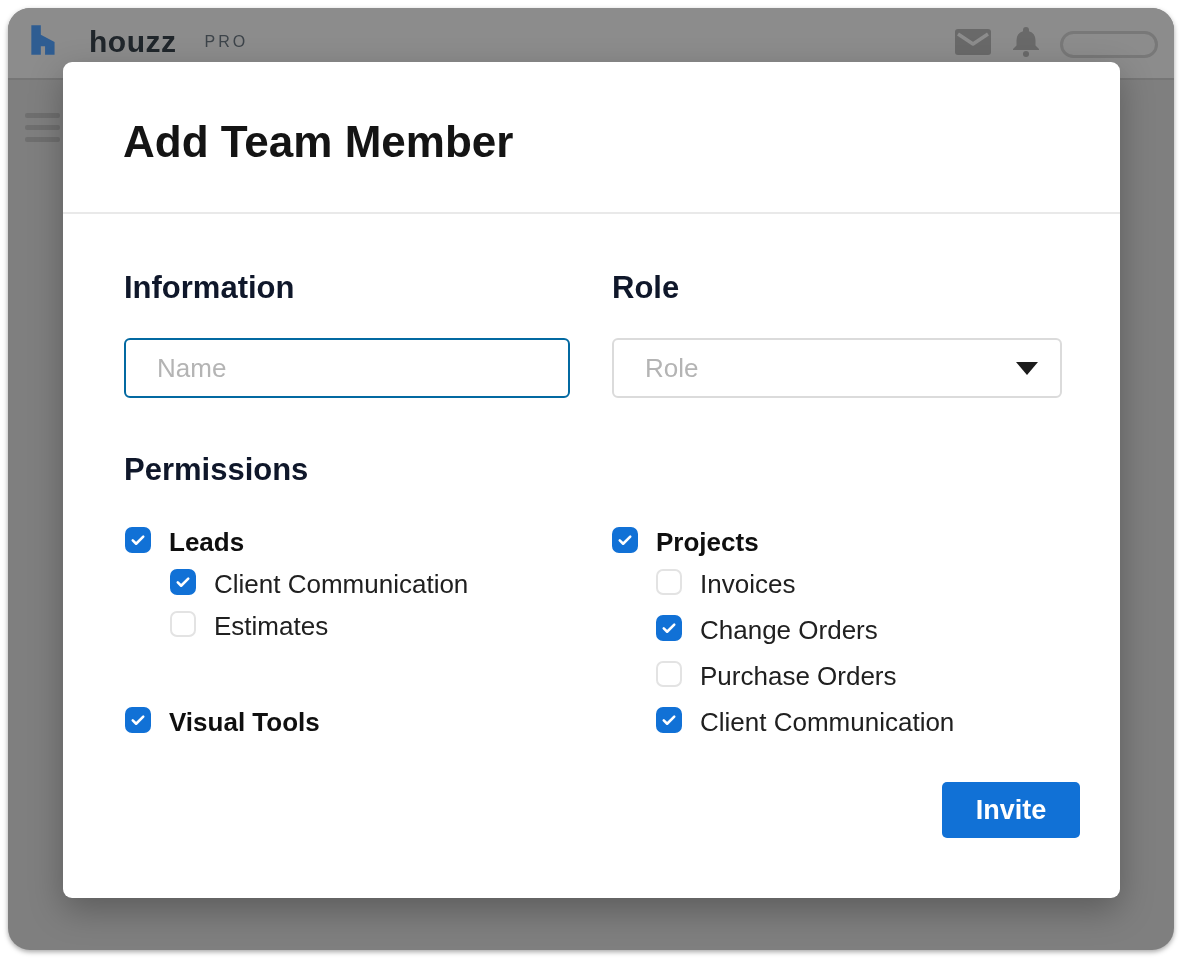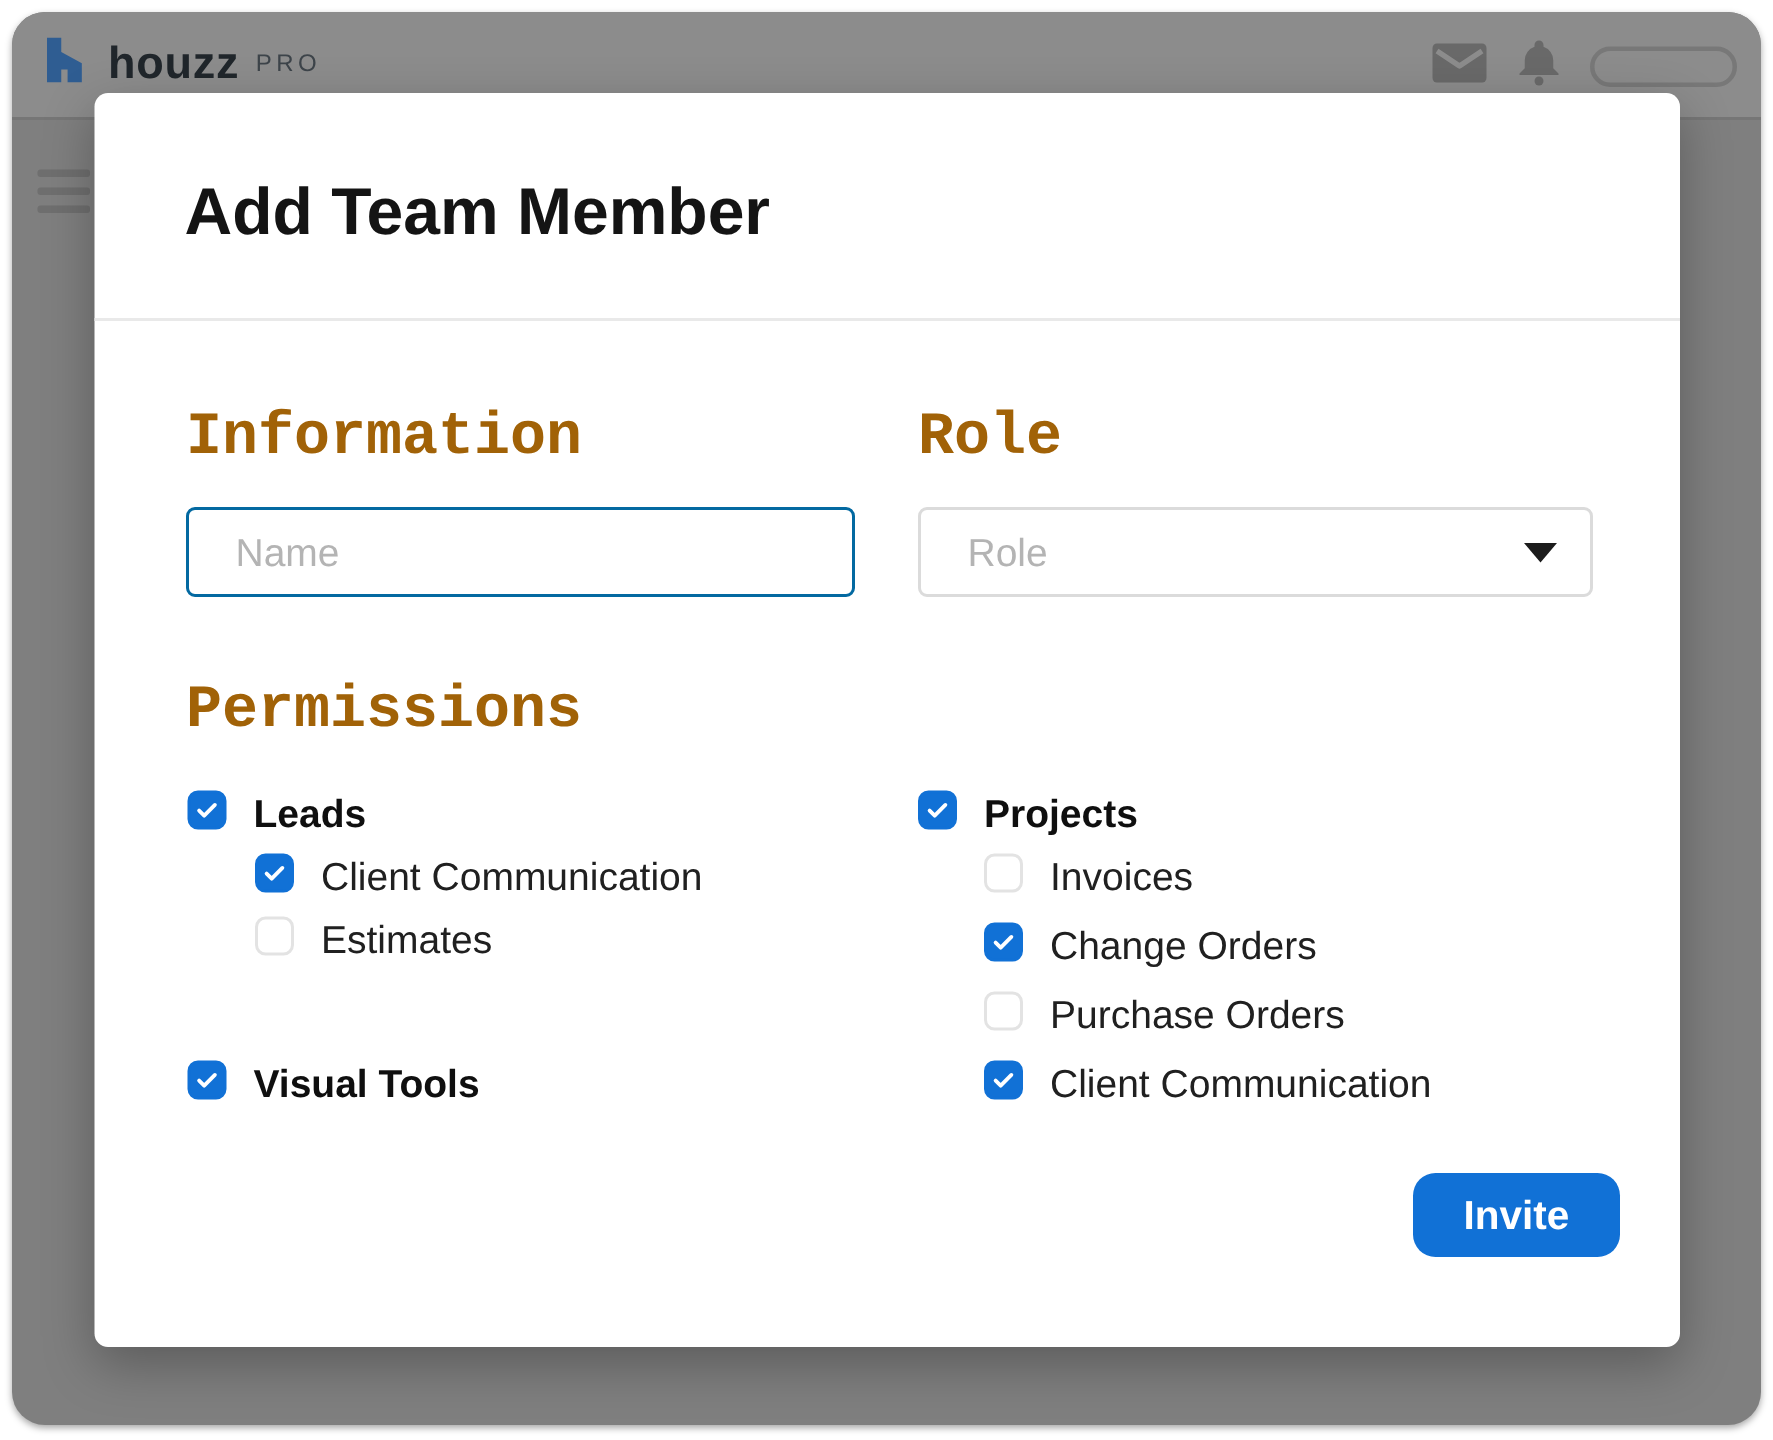--- a/index.html
+++ b/index.html
@@ -5,35 +5,35 @@
   * { margin:0; padding:0; box-sizing:border-box; }
   html,body { width:1182px; height:960px; background:#ffffff; overflow:hidden;
               font-family:"Liberation Sans", sans-serif; }
 
   
   .app-window { position:absolute; left:8px; top:8px; width:1166px; height:942px;
                 border-radius:22px; background:#7f7f7f; overflow:hidden;
                 box-shadow:0 2px 5px rgba(0,0,0,.35); }
   .app-header { position:absolute; left:0; top:0; right:0; height:72px;
                 background:#8c8c8c; border-bottom:2px solid #767676; }
-  .brand { position:absolute; left:17px; top:13px; display:flex; align-items:center; gap:9px; }
+  .brand { position:absolute; left:17px; top:13px; display:flex; align-items:center; gap:26px; }
   .brand-name { font-size:30px; font-weight:700; color:#20262b; letter-spacing:.5px; }
   .brand-suffix { font-size:16px; font-weight:400; color:#3d444a; letter-spacing:3px; margin-left:2px; }
   .header-right { position:absolute; right:16px; top:0; height:72px; display:flex; align-items:center; gap:16px; }
   .pill-btn { width:98px; height:27px; border-radius:14px; border:3px solid #787878; background:transparent; }
   .hamburger { position:absolute; left:17px; top:105px; width:35px; }
   .hamburger span { display:block; width:35px; height:5px; border-radius:2px; background:#6f6f6f; margin-bottom:7px; }
 
   
   .modal { position:absolute; left:63px; top:62px; width:1057px; height:836px;
            background:#ffffff; border-radius:9px; box-shadow:0 12px 34px rgba(0,0,0,.28); }
   .modal-title { position:absolute; left:60px; top:55px; font-size:44px; font-weight:700; color:#141414; }
   .modal-divider { position:absolute; left:0; top:150px; width:100%; height:2px; background:#e9e9e9; }
 
-  .section-heading { position:absolute; font-size:40px; font-weight:700; color:#a16207;font-family:Liberation Mono, monospace; }
+  .section-heading { position:absolute; font-size:31px; font-weight:700; color:#0f172a; }
   .h-info { left:61px; top:208px; }
   .h-role { left:549px; top:208px; }
   .h-perm { left:61px; top:390px; }
 
   .text-input { position:absolute; top:276px; height:60px; border:2px solid #0369a1; border-radius:6px;
                 background:#fff; font-size:26px; color:#222; padding:0 20px 0 31px;
                 font-family:"Liberation Sans", sans-serif; outline:none; }
   .text-input::placeholder { color:#b4b4b4; }
   .input-name { left:61px; width:446px; }
   .select-box { position:absolute; left:549px; top:276px; width:450px; height:60px;
@@ -53,21 +53,21 @@
   .perm-row.parent .perm-label { font-weight:700; color:#0f0f0f; }
 
   
   .pl1 { left:62px;  top:465px; } .pl2 { left:107px; top:507px; }
   .pl3 { left:107px; top:549px; } .pl4 { left:62px;  top:645px; }
   .pr1 { left:549px; top:465px; } .pr2 { left:593px; top:507px; }
   .pr3 { left:593px; top:553px; } .pr4 { left:593px; top:599px; }
   .pr5 { left:593px; top:645px; }
 
   .invite-btn { position:absolute; left:879px; top:720px; width:138px; height:56px;
-                background:#1171d6; color:#fff; border:none; border-radius:15px;
+                background:#1171d6; color:#fff; border:none; border-radius:5px;
                 font-size:27px; font-weight:600; font-family:"Liberation Sans", sans-serif;
                 cursor:pointer; }
 </style>
 </head>
 <body>
 
 <div class="app-window">
   <div class="app-header">
     <div class="brand">
       <span>

